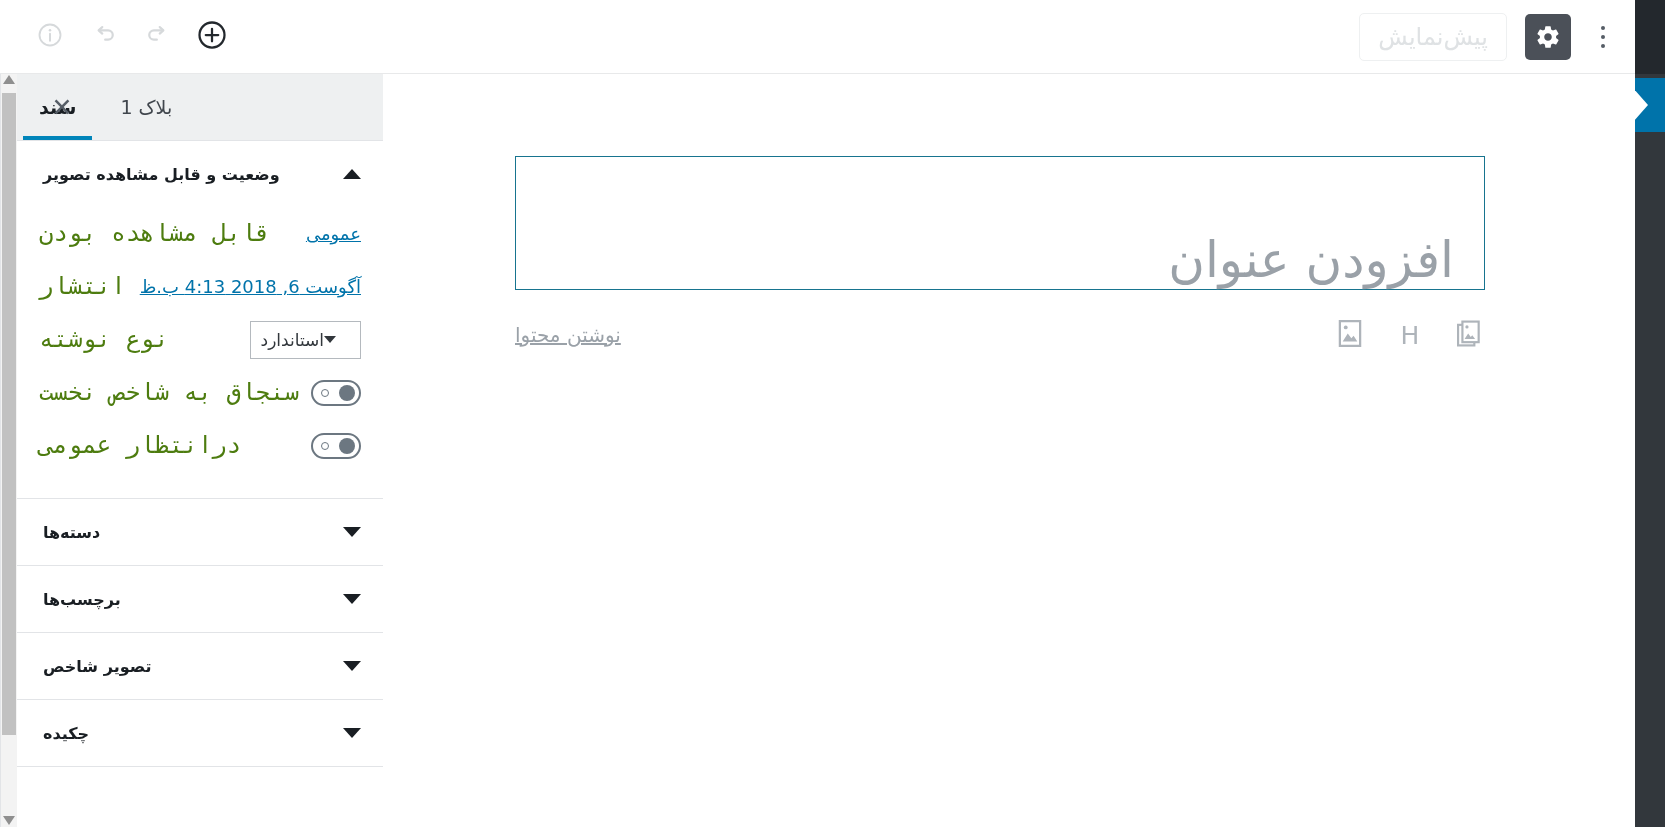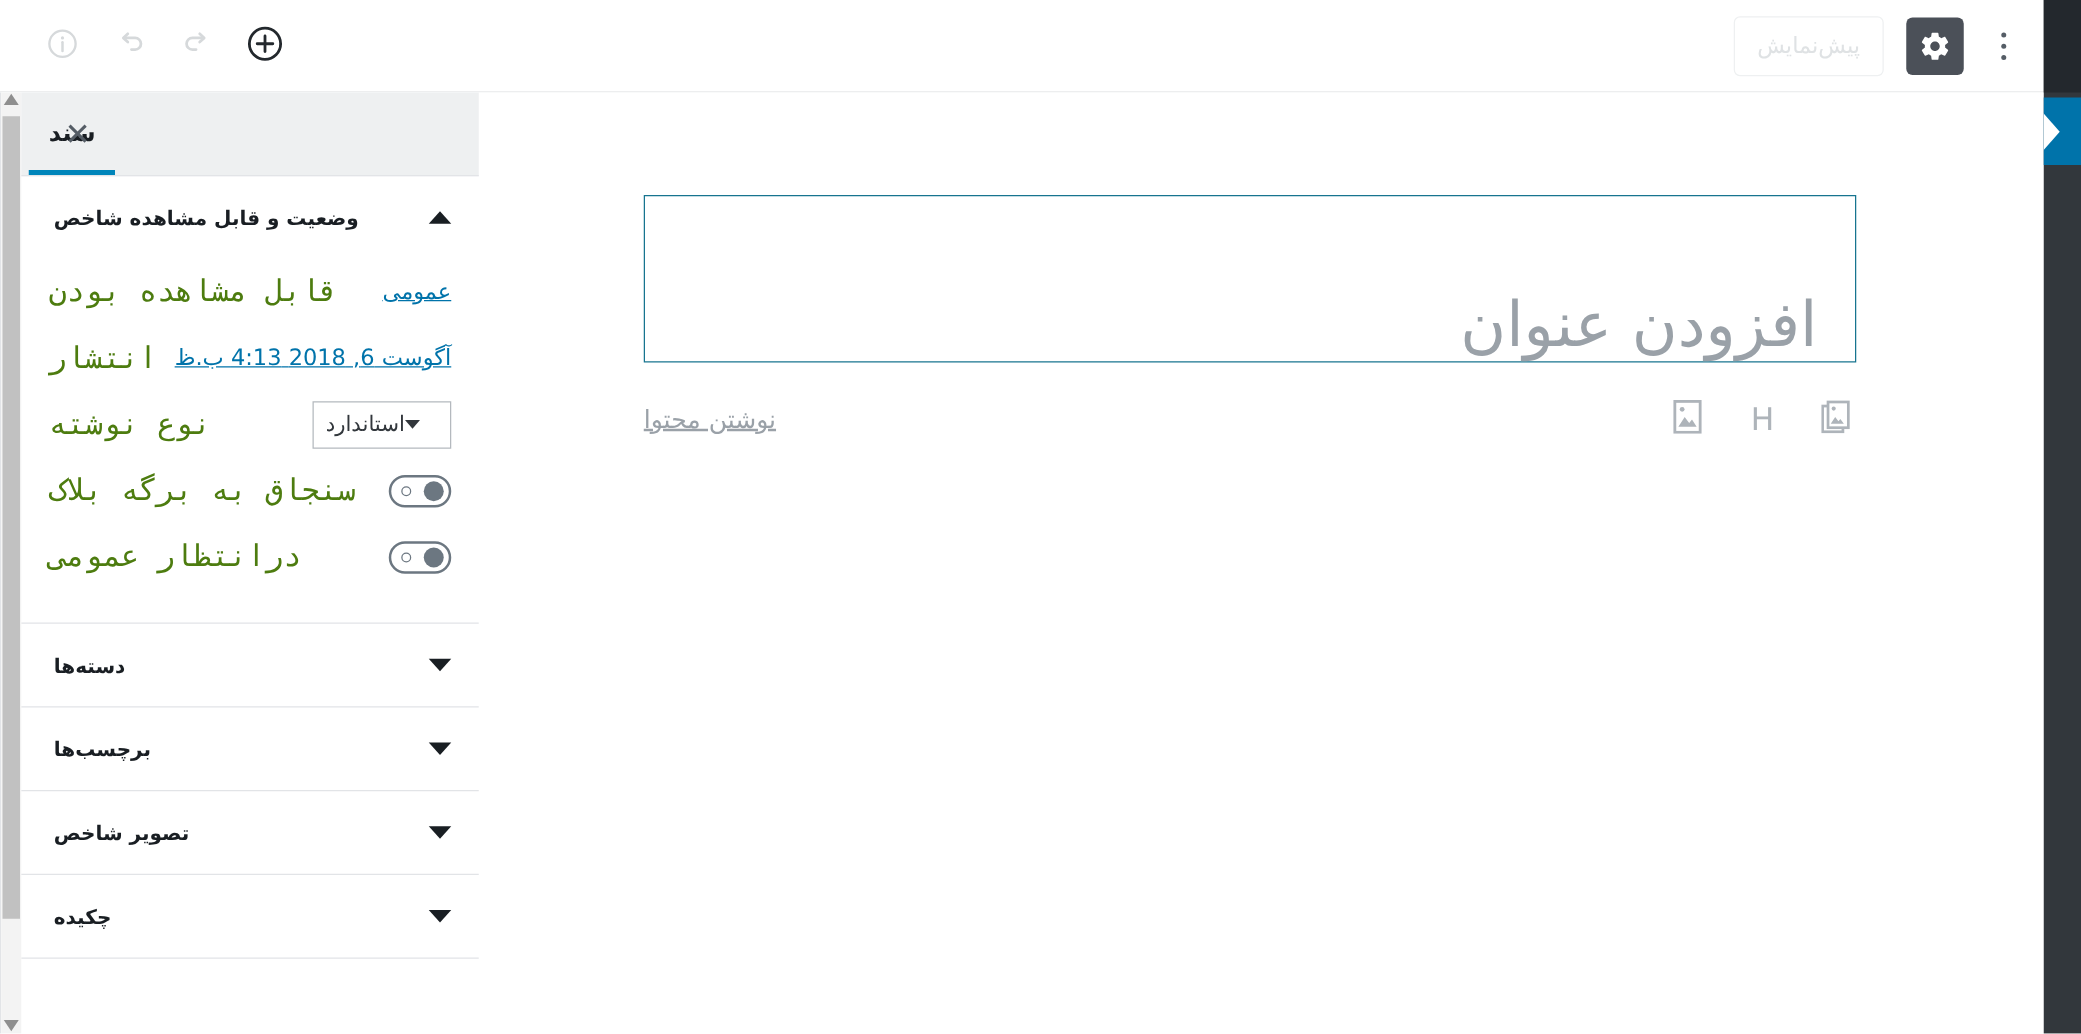--- a/index.html
+++ b/index.html
@@ -87,21 +87,21 @@
   }
 
   .preview-btn {
     height: 48px;
     min-width: 110px;
     padding: 0 18px;
     background: #ffffff;
     border: 1px solid #eef0f1;
     border-radius: 5px;
     color: #dfe2e4;
-    font-size: 18px;
+    font-size: 24px;
     display: flex; align-items: center; justify-content: center;
     margin-right: 18px;
     box-sizing: border-box;
     cursor: pointer;
     white-space: nowrap;
   }
 
   .icon-btn {
     width: 48px; height: 48px;
     display: flex; align-items: center; justify-content: center;
@@ -483,28 +483,31 @@
       <div class="thumb"></div>
       <div class="arrow-down"></div>
     </div>
 
     <div class="sidebar-inner">
 
       <div class="sidebar-tabs">
         <div class="sidebar-tab active">
           <span>سند</span>
         </div>
+        <div class="sidebar-tab">
+          <span>بلاک 1</span>
+        </div>
         <div class="close-btn">
           <span>✕</span>
         </div>
       </div>
 
       <div class="panel">
         <div class="panel-header">
-          <span class="panel-title">وضعیت و قابل مشاهده شاخص</span>
+          <span class="panel-title">وضعیت و قابل مشاهده تصویر</span>
           <span class="caret up"></span>
         </div>
         <div class="panel-body">
 
           <div class="row">
             <span class="row-label">قابل مشاهده بودن</span>
             <span class="row-link">عمومی</span>
           </div>
 
           <div class="row">
@@ -514,21 +517,21 @@
 
           <div class="row">
             <span class="row-label">نوع نوشته</span>
             <span class="select-box">
               <span class="select-value">استاندارد</span>
               <span class="select-arrow"></span>
             </span>
           </div>
 
           <div class="row">
-            <span class="row-label">سنجاق به برگه بلاک</span>
+            <span class="row-label">سنجاق به شاخص نخست</span>
             <span class="toggle">
               <span class="knob"></span>
               <span class="dot"></span>
             </span>
           </div>
 
           <div class="row">
             <span class="row-label">درانتظار عمومی</span>
             <span class="toggle">
               <span class="knob"></span>

